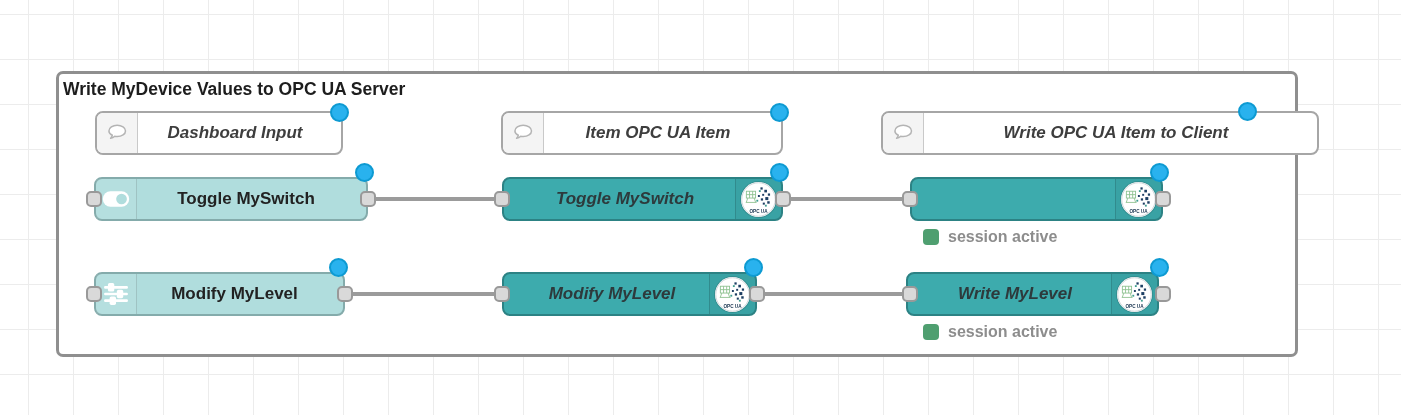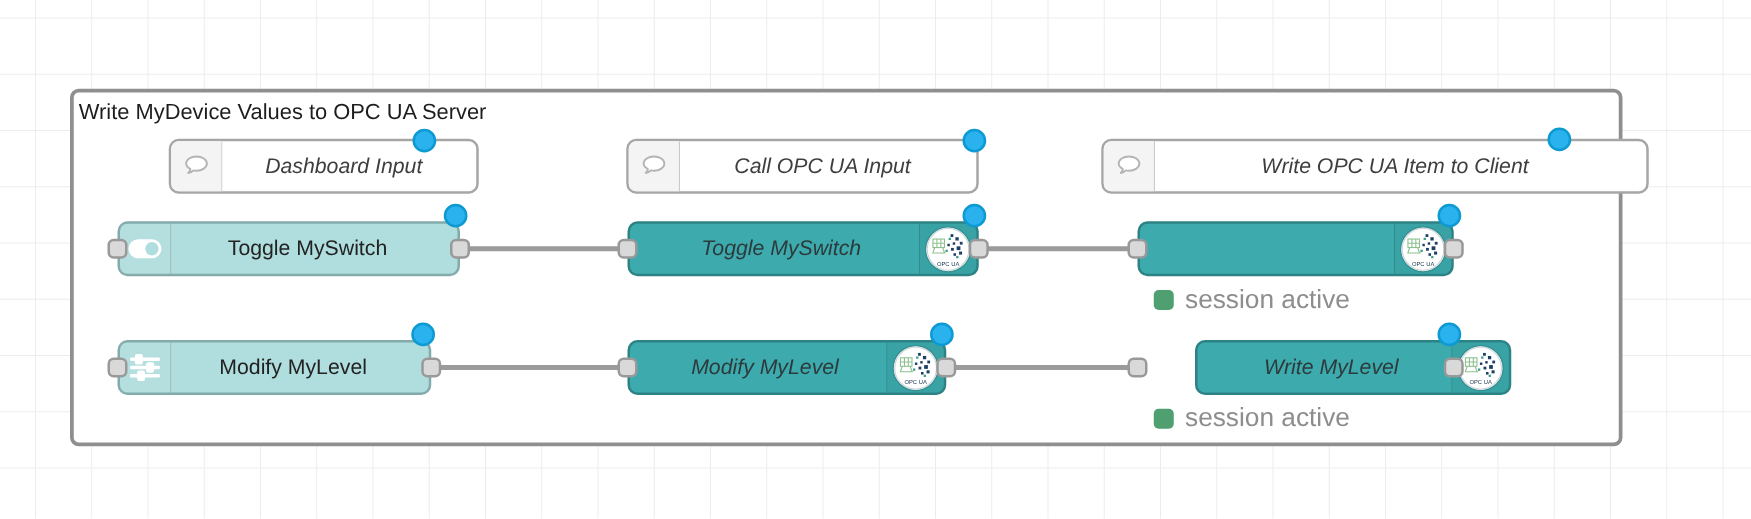--- a/index.html
+++ b/index.html
@@ -1,21 +1,21 @@
 <!DOCTYPE html>
 <html><head>
 <meta charset="utf-8">
 <style>
   html,body{margin:0;padding:0;background:#fff;}
   body{font-family:"Liberation Sans", sans-serif;}
   .canvas{
     position:relative;width:1401px;height:415px;overflow:hidden;background:#fff;
     background-image:linear-gradient(#ececec 1px, transparent 1px),
                      linear-gradient(90deg,#ececec 1px, transparent 1px);
-    background-size:45px 45px;background-position:28px 14px;
+    background-size:45px 45px;background-position:28px 14px;font-weight:bold;
   }
   .defs{position:absolute;width:0;height:0;}
   .group{position:absolute;left:56px;top:71px;width:1242px;height:286px;
     background:#fff;border:3px solid #8f8f8f;border-radius:7px;box-sizing:border-box;z-index:0;}
   .group-title{position:absolute;left:63px;top:79px;font-size:17.5px;color:#1d1d1d;z-index:1;white-space:nowrap;}
 
   .wire{position:absolute;height:4px;background:#9b9b9b;border-radius:2px;z-index:1;}
 
   .nr-node{position:absolute;height:44px;border-radius:8px;box-sizing:border-box;z-index:2;}
   .comment-node{background:#fff;border:2px solid #a6a6a6;}
@@ -39,21 +39,21 @@
   .dash-label{left:40px;right:10px;color:#222;}
   .opc-label{left:10px;right:45px;font-style:italic;color:#2d3a3c;}
 
   .port{position:absolute;width:16px;height:16px;background:#d9d9d9;border:2px solid #999;
     border-radius:5px;box-sizing:border-box;z-index:3;}
   .changed-dot{position:absolute;width:19px;height:19px;border-radius:50%;background:#29b2ee;
     border:2px solid #0d9ad2;box-sizing:border-box;z-index:4;}
 
   .status{position:absolute;display:flex;align-items:center;gap:9px;z-index:2;}
   .status-dot{width:16px;height:16px;border-radius:4px;background:#4f9f70;flex:none;}
-  .status-text{font-size:21px;color:#8d8d8d;white-space:nowrap;}
+  .status-text{font-size:16px;color:#8d8d8d;white-space:nowrap;}
 </style>
 </head>
 <body>
 
 <div class="canvas">
 
   <svg class="defs" aria-hidden="true">
     <defs>
       <symbol id="sym-bubble" viewBox="0 0 40 44">
         <path d="M30 19.5c0 3.7-4.4 6.7-9.8 6.7c-1 0-2-.1-2.9-.3c-1.3 1.3-3.1 2.2-4.8 2.4c1-1 1.8-2.3 2-3.7c-2.4-1.2-4-3.1-4-5.1c0-3.7 4.4-6.7 9.7-6.7S30 15.8 30 19.5z" fill="#fff" stroke="#b4b4b4" stroke-width="1.8" stroke-linejoin="round"></path>
@@ -102,37 +102,37 @@
   </svg>
 
   <div class="group"></div>
   <div class="group-title">Write MyDevice Values to OPC UA Server</div>
 
   <div class="wire" style="left:368px;top:197px;width:134px;"></div>
   <div class="wire" style="left:783px;top:197px;width:127px;"></div>
   <div class="wire" style="left:345px;top:292px;width:157px;"></div>
   <div class="wire" style="left:757px;top:292px;width:153px;"></div>
 
-  <div class="nr-node comment-node" style="left:95px;top:111px;width:248px;margin-left:40px;">
+  <div class="nr-node comment-node" style="left:95px;top:111px;width:248px;">
     <div class="c-icon-area">
       <svg class="icon-svg">
           <use href="#sym-bubble"></use>
         </svg>
     </div>
     <div class="node-label comment-label">Dashboard Input</div>
   </div>
   <div class="changed-dot" style="left:330px;top:103px;"></div>
 
   <div class="nr-node comment-node" style="left:501px;top:111px;width:282px;">
     <div class="c-icon-area">
       <svg class="icon-svg">
           <use href="#sym-bubble"></use>
         </svg>
     </div>
-    <div class="node-label comment-label">Call OPC UA Input</div>
+    <div class="node-label comment-label">Item OPC UA Item</div>
   </div>
   <div class="changed-dot" style="left:770px;top:103px;"></div>
 
   <div class="nr-node comment-node" style="left:881px;top:111px;width:438px;">
     <div class="c-icon-area">
       <svg class="icon-svg">
           <use href="#sym-bubble"></use>
         </svg>
     </div>
     <div class="node-label comment-label">Write OPC UA Item to Client</div>
@@ -202,21 +202,21 @@
         <svg class="logo-svg">
             <use href="#sym-opcua"></use>
           </svg>
       </div>
     </div>
   </div>
   <div class="port" style="left:494px;top:286px;"></div>
   <div class="port" style="left:749px;top:286px;"></div>
   <div class="changed-dot" style="left:744px;top:258px;"></div>
 
-  <div class="nr-node opc-node" style="left:956px;top:272px;width:253px;">
+  <div class="nr-node opc-node" style="left:906px;top:272px;width:253px;">
     <div class="node-label opc-label">Write MyLevel</div>
     <div class="icon-area-right">
       <div class="logo-circle">
         <svg class="logo-svg">
             <use href="#sym-opcua"></use>
           </svg>
       </div>
     </div>
   </div>
   <div class="port" style="left:902px;top:286px;"></div>

